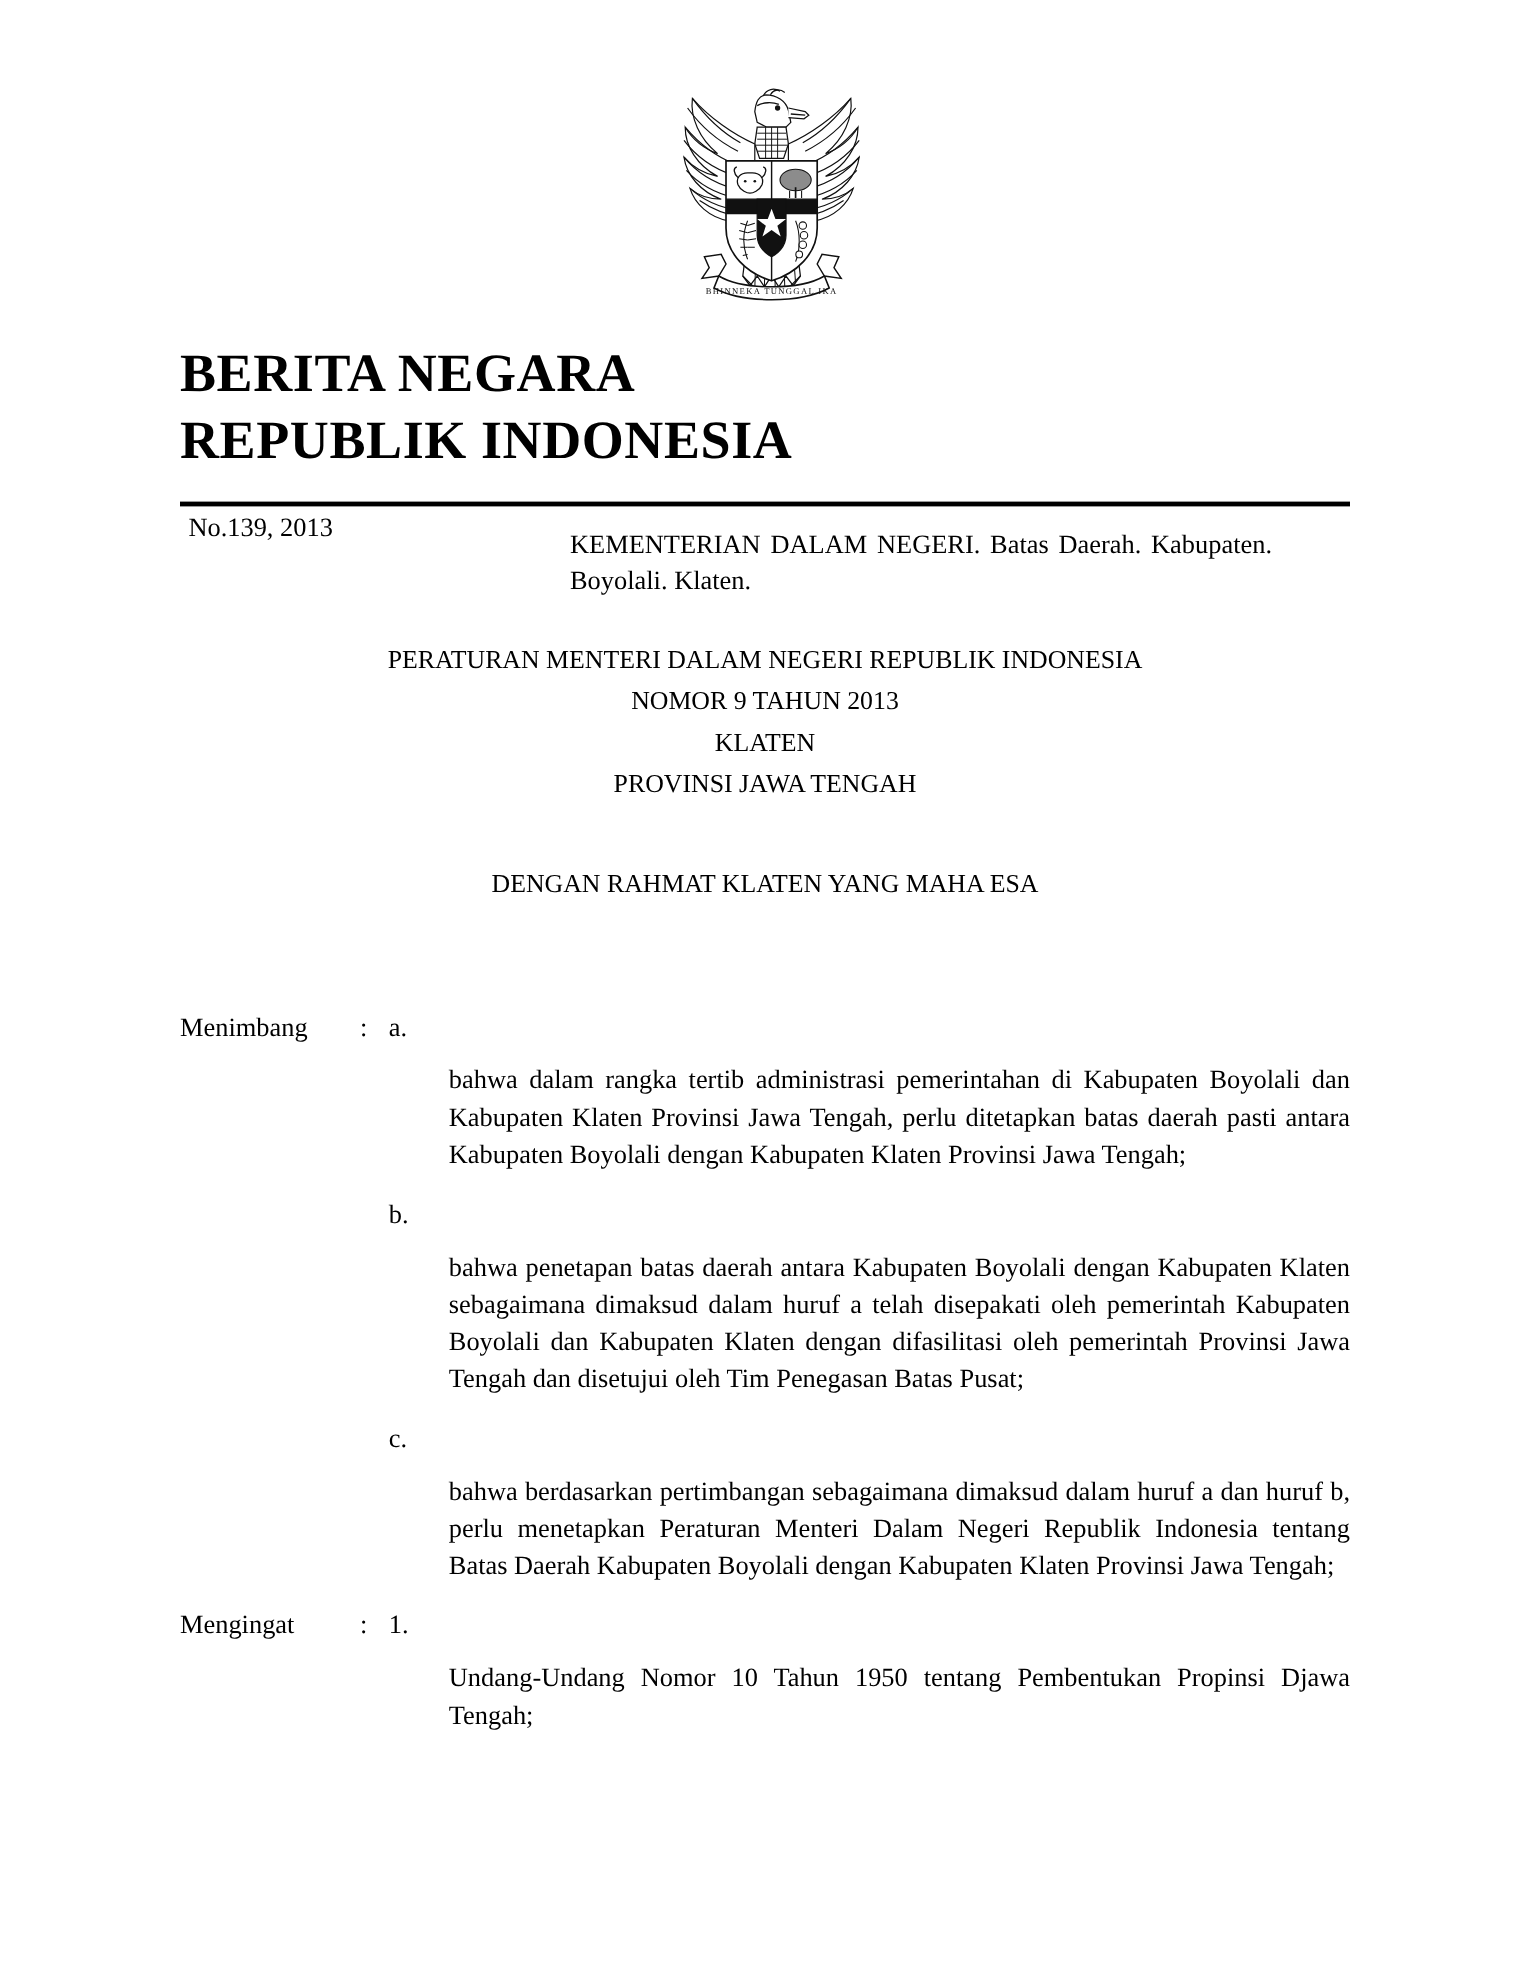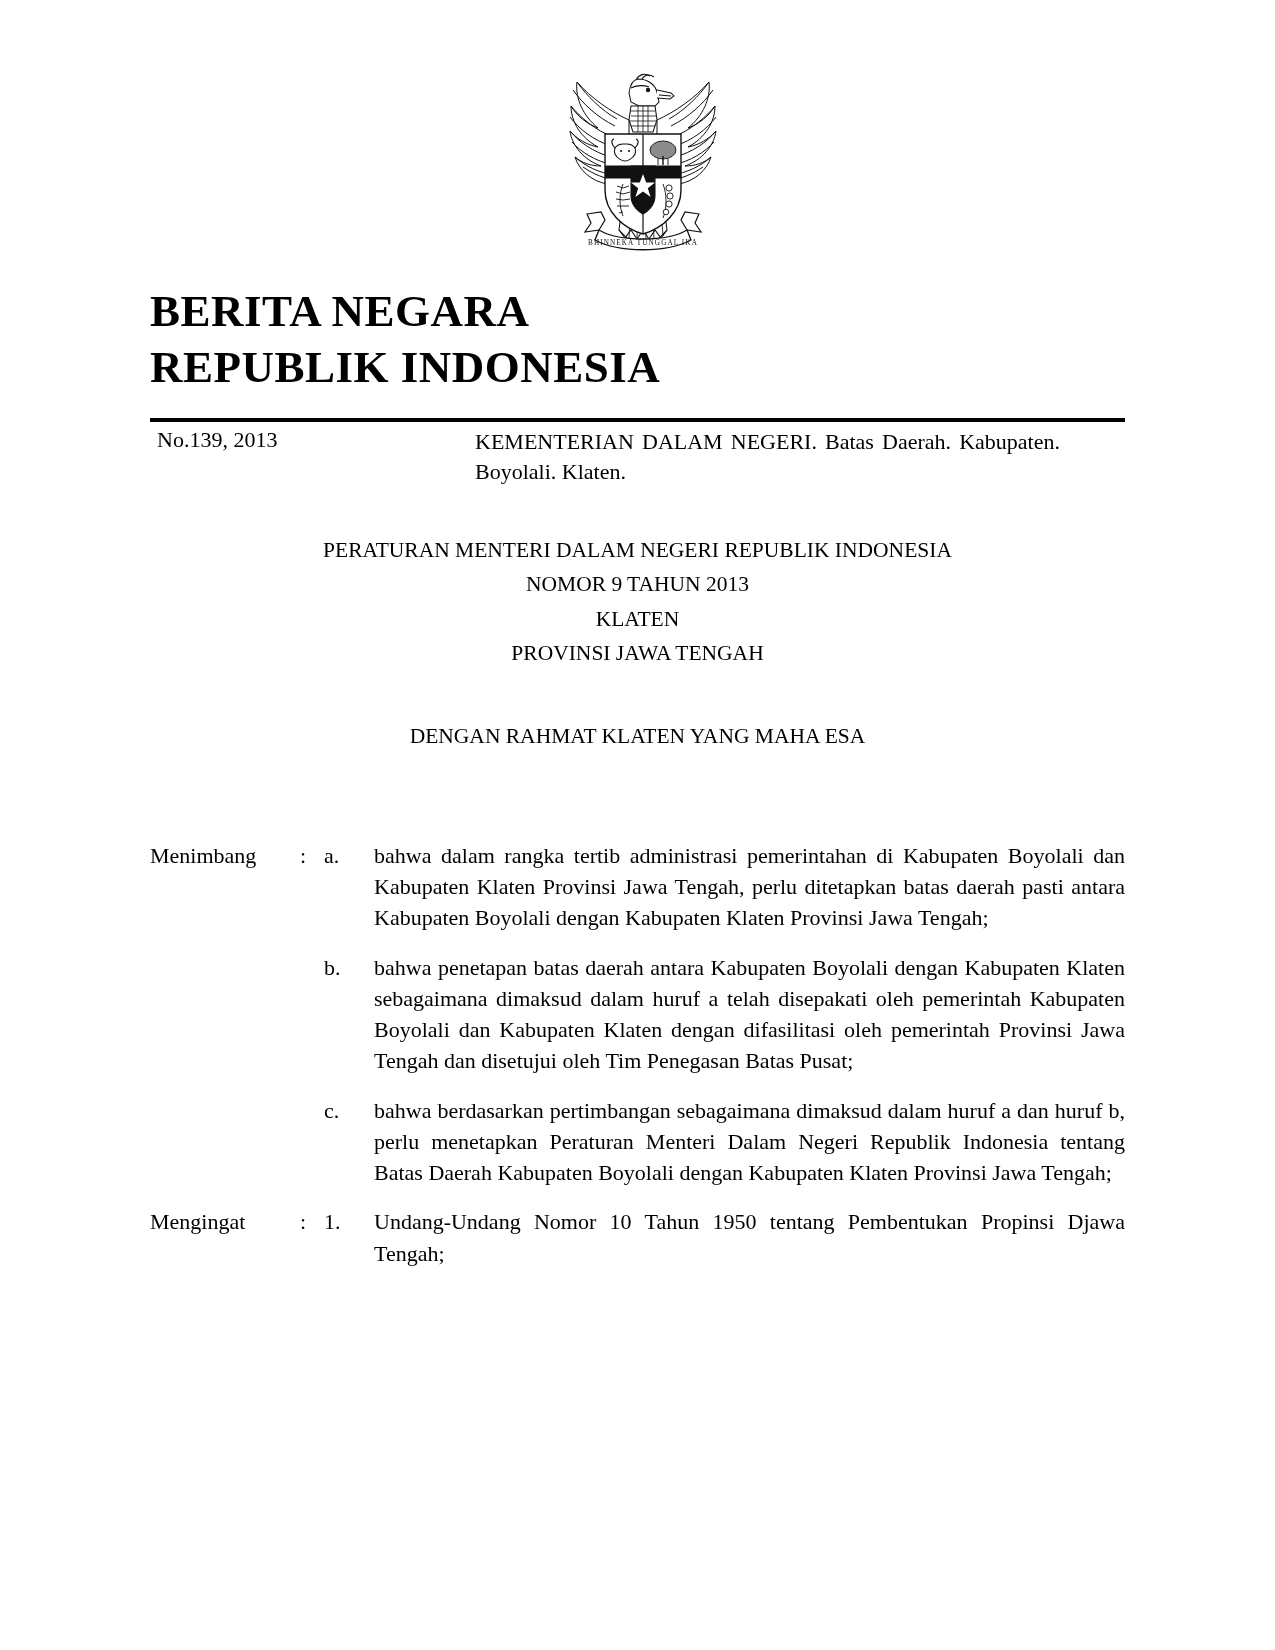--- a/index.html
+++ b/index.html
@@ -63,21 +63,21 @@
   }
   .issue-no {
     position: absolute;
     left: 7px;
     top: 0;
     font-size: 22px;
   }
   .issue-subject {
     position: absolute;
     left: 325px;
-    top: 0;
+    top: 12px;
     width: 585px;
     font-size: 22px;
     line-height: 1.35;
     text-align: justify;
     text-align-last: left;
   }
 
   
   .title-block {
     position: absolute;
@@ -132,20 +132,21 @@
     width: 50px;
     flex: 0 0 50px;
     line-height: 1.42;
   }
   .body-col {
     flex: 1 1 auto;
     text-align: justify;
     text-align-last: left;
     line-height: 1.42;
     hyphens: none;
+    margin-top: 44px;
   }
 
   
   .watermark {
     position: absolute;
     top: 1568px;
     left: 0;
     width: 1275px;
     text-align: right;
     box-sizing: border-box;

